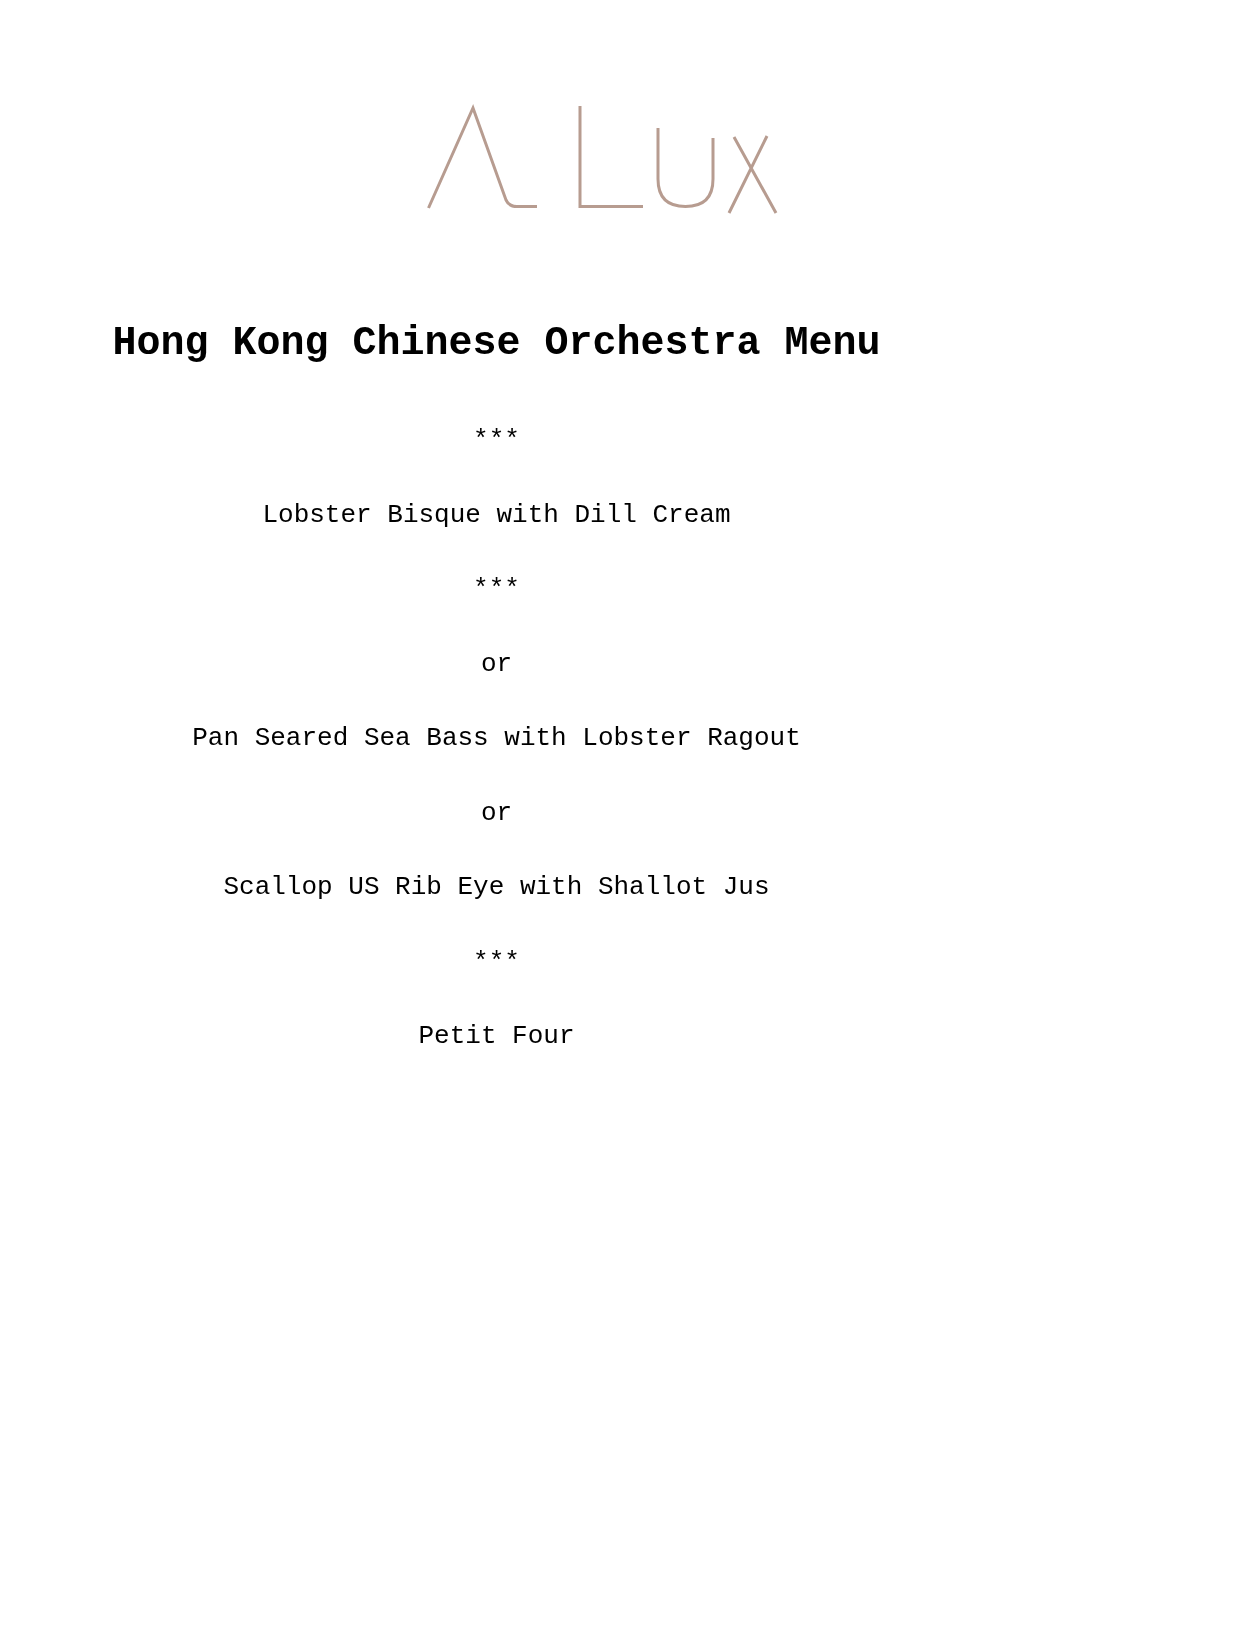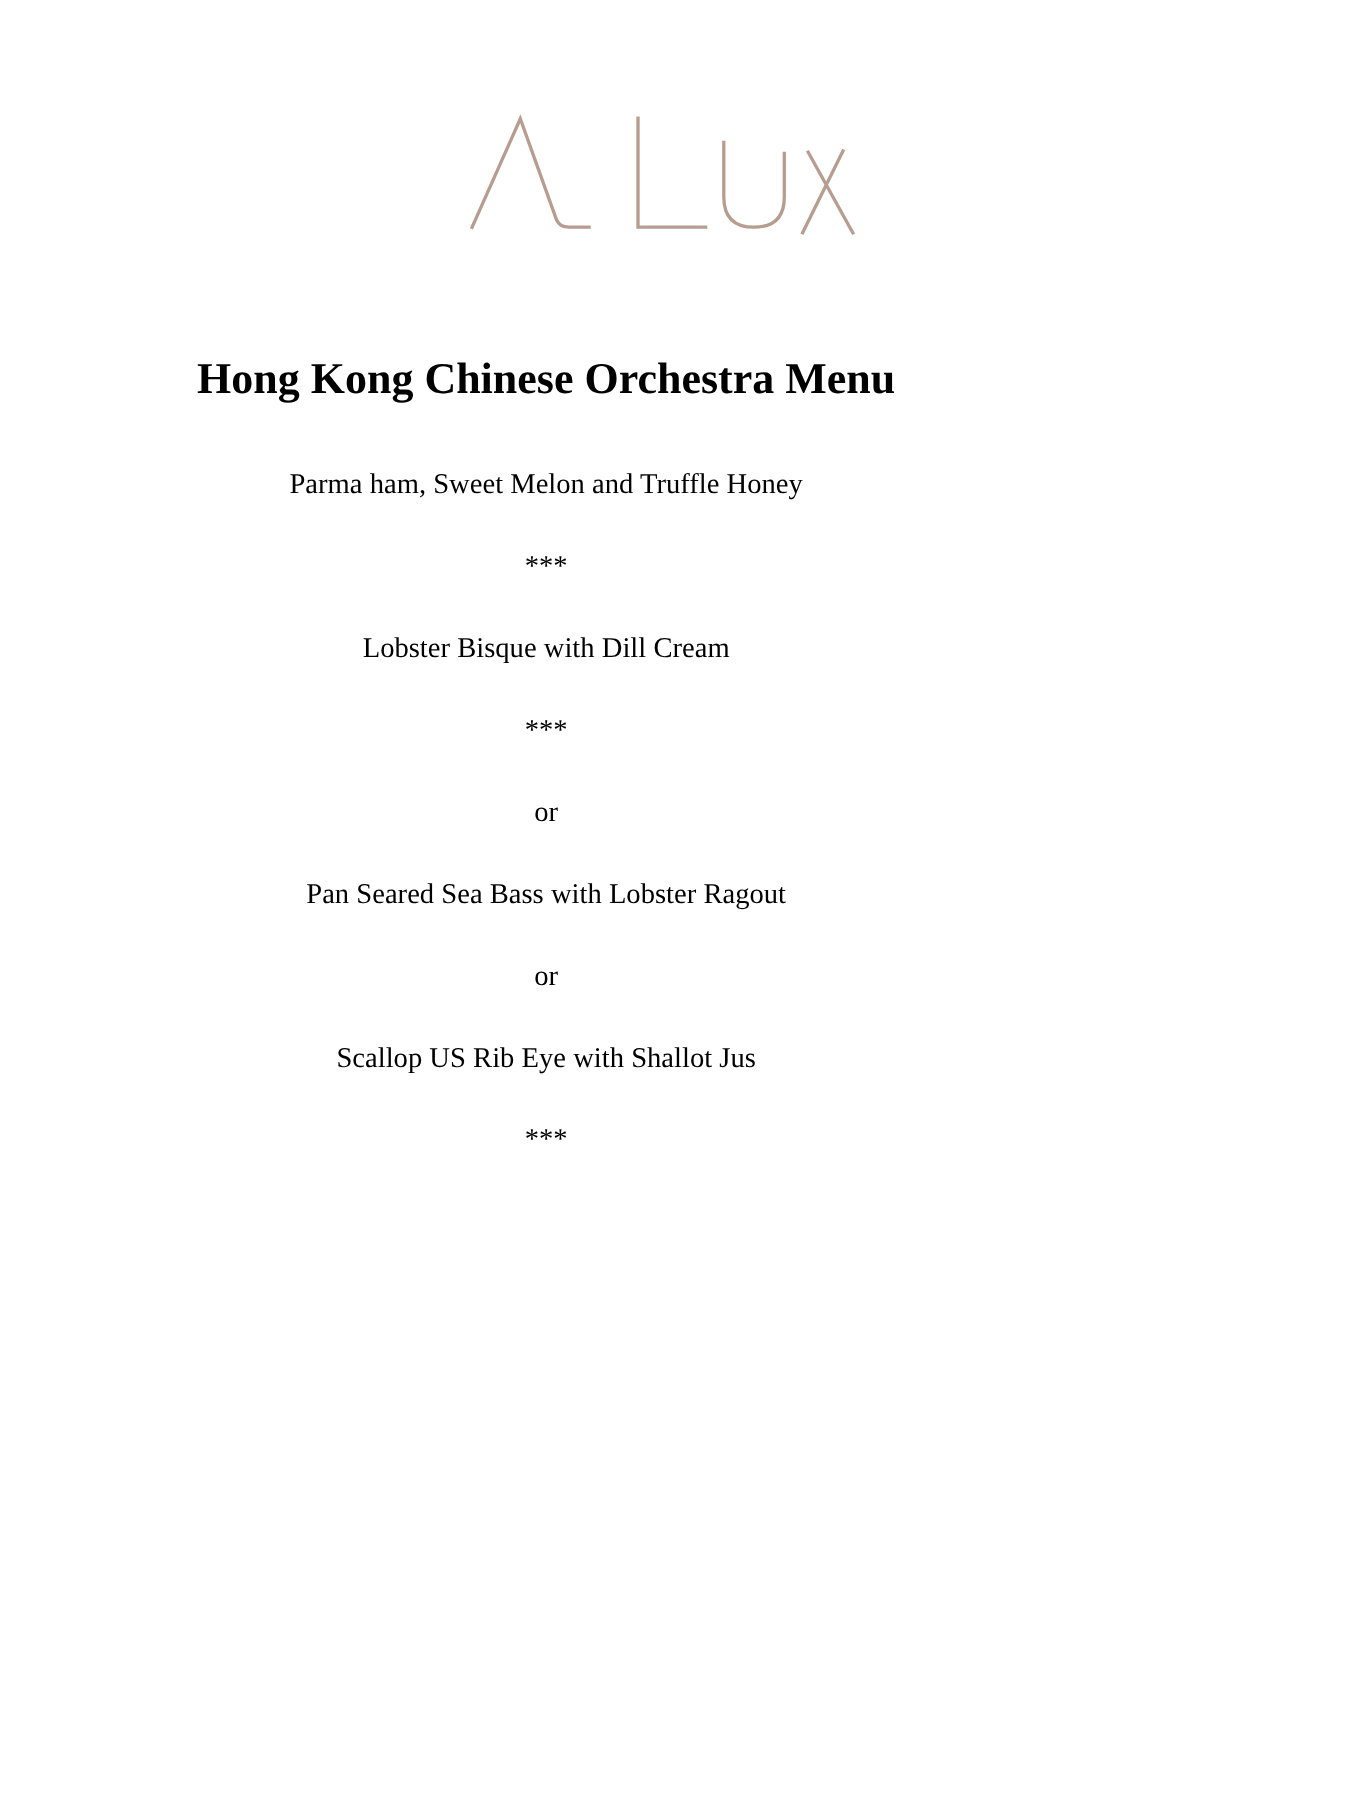--- a/index.html
+++ b/index.html
@@ -6,21 +6,21 @@
     margin: 0;
     padding: 0;
     background: #ffffff;
   }
   .page {
     position: relative;
     width: 993px;
     height: 1650px;
     background: #ffffff;
     overflow: hidden;
-    font-family: Liberation Serif, serif;
+    font-family: Liberation Mono, monospace;
     color: #000000;
   }
   .logo-wrap {
     position: absolute;
     left: 427px;
     top: 100px;
     width: 352px;
     height: 116px;
   }
   .menu-title {
@@ -61,24 +61,24 @@
         <path d="M 153,6 L 153,106.5 L 216,106.5"></path>
         <path d="M 231,28 L 231,79 Q 231,106.5 258.5,106.5 Q 286,106.5 286,79 L 286,38"></path>
         <path d="M 307,37 L 349,113 M 340,36 L 302,113"></path>
       </g>
     </svg>
   </div>
 
   <div class="menu-title">Hong Kong Chinese Orchestra Menu</div>
 
   <div class="menu-lines">
-    <div class="menu-line">Parma ham, Sweet Melon and Truffle Honey</div>
     <div class="menu-line">***</div>
     <div class="menu-line">Lobster Bisque with Dill Cream</div>
     <div class="menu-line">***</div>
     <div class="menu-line">or</div>
     <div class="menu-line">Pan Seared Sea Bass with Lobster Ragout</div>
     <div class="menu-line">or</div>
     <div class="menu-line">Scallop US Rib Eye with Shallot Jus</div>
     <div class="menu-line">***</div>
+    <div class="menu-line">Petit Four</div>
   </div>
 
 </div>
 
 </body></html>

